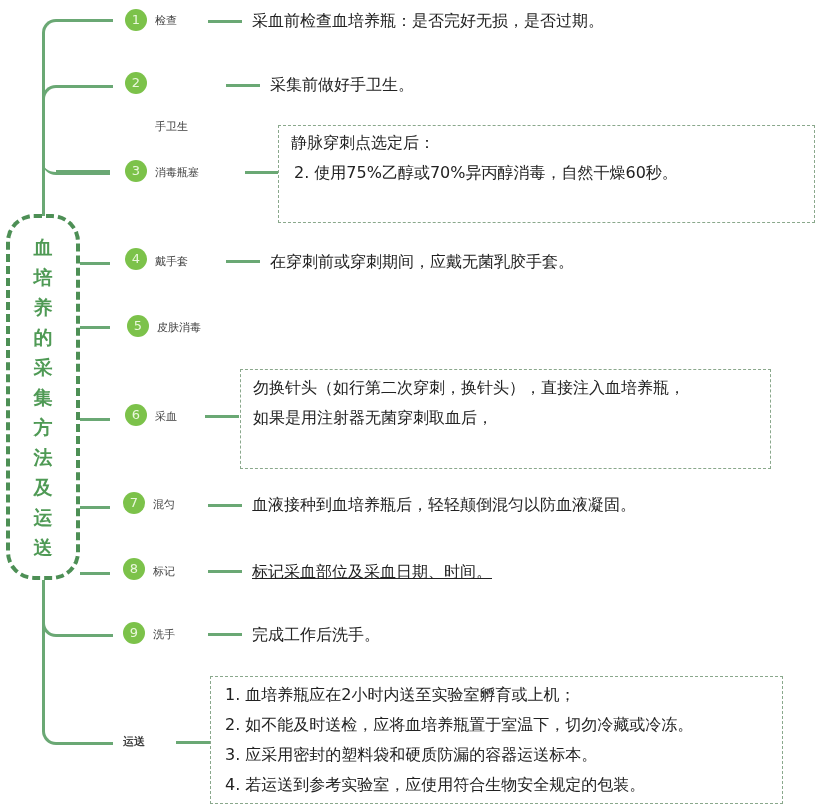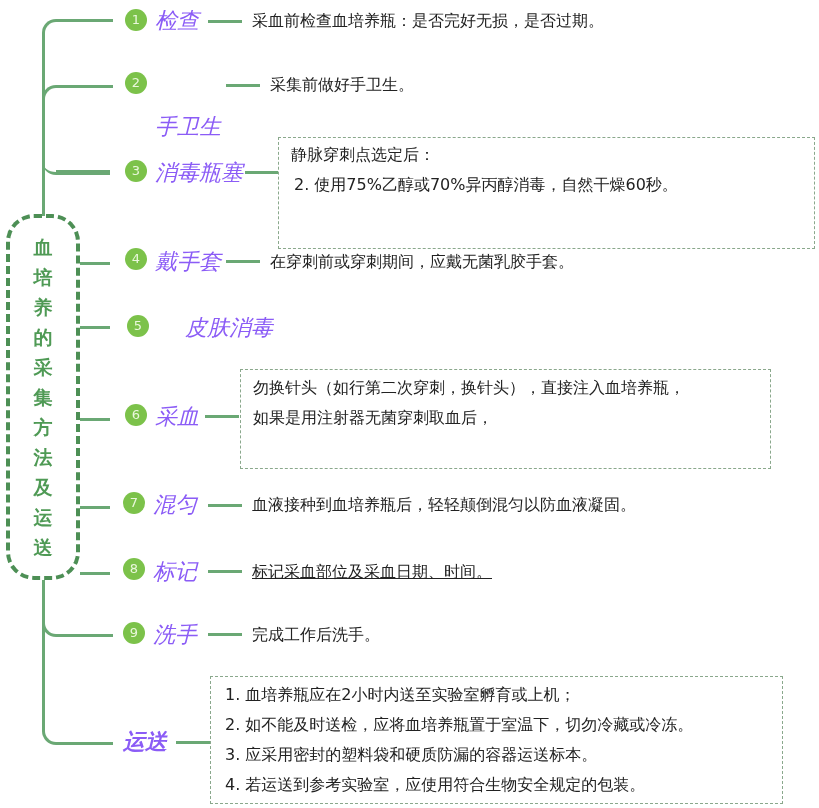--- a/index.html
+++ b/index.html
@@ -14,21 +14,21 @@
   .root {
     position: absolute; left: 6px; top: 214px; width: 74px; height: 366px;
     border: 4px dashed #4d8f55; border-radius: 28px; box-sizing: border-box;
     display: flex; flex-direction: column; align-items: center; justify-content: center;
   }
   .root-char { font-size: 19px; font-weight: bold; color: #4f9a55; line-height: 30px; }
   .badge {
     position: absolute; width: 22px; height: 22px; border-radius: 50%;
     background: #7cc24a; color: #eaf7dc; font-size: 13px; line-height: 22px; text-align: center;
   }
-  .label { position: absolute; font-size: 22px; color: #8b5cf6; white-space: nowrap; line-height: 22px; font-style: italic; }
+  .label { position: absolute; font-size: 11px; color: #404040; white-space: nowrap; line-height: 22px; }
   .label.bold { font-weight: bold; }
   .desc { position: absolute; font-size: 16px; color: #222; white-space: nowrap; line-height: 22px; }
   .box {
     position: absolute; border: 1px dashed #8aa88c; background: #fff; box-sizing: border-box;
     padding: 4px 10px; font-size: 16px; line-height: 30px; color: #222;
   }
   .box div { white-space: nowrap; }
   .conn { position: absolute; height: 3px; background: #6aa874; width: 34px; }
 </style>
 </head>
@@ -69,32 +69,32 @@
 <div class="desc" style="left:252px; top:10px;">采血前检查血培养瓶：是否完好无损，是否过期。</div>
 
 <div class="badge" style="left:125px; top:72px;">2</div>
 <div class="label" style="left:155px; top:74px;margin-top:42px;">手卫生</div>
 <div class="conn" style="left:226px; top:84px;"></div>
 <div class="desc" style="left:270px; top:74px;">采集前做好手卫生。</div>
 
 <div class="badge" style="left:125px; top:160px;">3</div>
 <div class="label" style="left:155px; top:162px;">消毒瓶塞</div>
 <div class="conn" style="left:245px; top:171px;"></div>
-<div class="box" style="left:278px; top:125px; width:537px; height:112px; padding:2px 12px; line-height:30px;margin-top:12px;">
+<div class="box" style="left:278px; top:125px; width:537px; height:98px; padding:2px 12px; line-height:30px;">
   <div style="padding-left:0;">静脉穿刺点选定后：</div>
   <div style="padding-left:3px;">2. 使用75%乙醇或70%异丙醇消毒，自然干燥60秒。</div>
 </div>
 
 <div class="badge" style="left:125px; top:248px;">4</div>
 <div class="label" style="left:155px; top:251px;">戴手套</div>
 <div class="conn" style="left:226px; top:260px;"></div>
 <div class="desc" style="left:270px; top:251px;">在穿刺前或穿刺期间，应戴无菌乳胶手套。</div>
 
 <div class="badge" style="left:127px; top:315px;">5</div>
-<div class="label" style="left:157px; top:317px;margin-left:28px;">皮肤消毒</div>
+<div class="label" style="left:157px; top:317px;">皮肤消毒</div>
 
 <div class="badge" style="left:125px; top:404px;">6</div>
 <div class="label" style="left:155px; top:406px;">采血</div>
 <div class="conn" style="left:205px; top:415px;"></div>
 <div class="box" style="left:240px; top:369px; width:531px; height:100px; padding:3px 12px; line-height:30px;">
   <div>勿换针头（如行第二次穿刺，换针头），直接注入血培养瓶，</div>
   <div>如果是用注射器无菌穿刺取血后，</div>
 </div>
 
 <div class="badge" style="left:123px; top:492px;">7</div>

